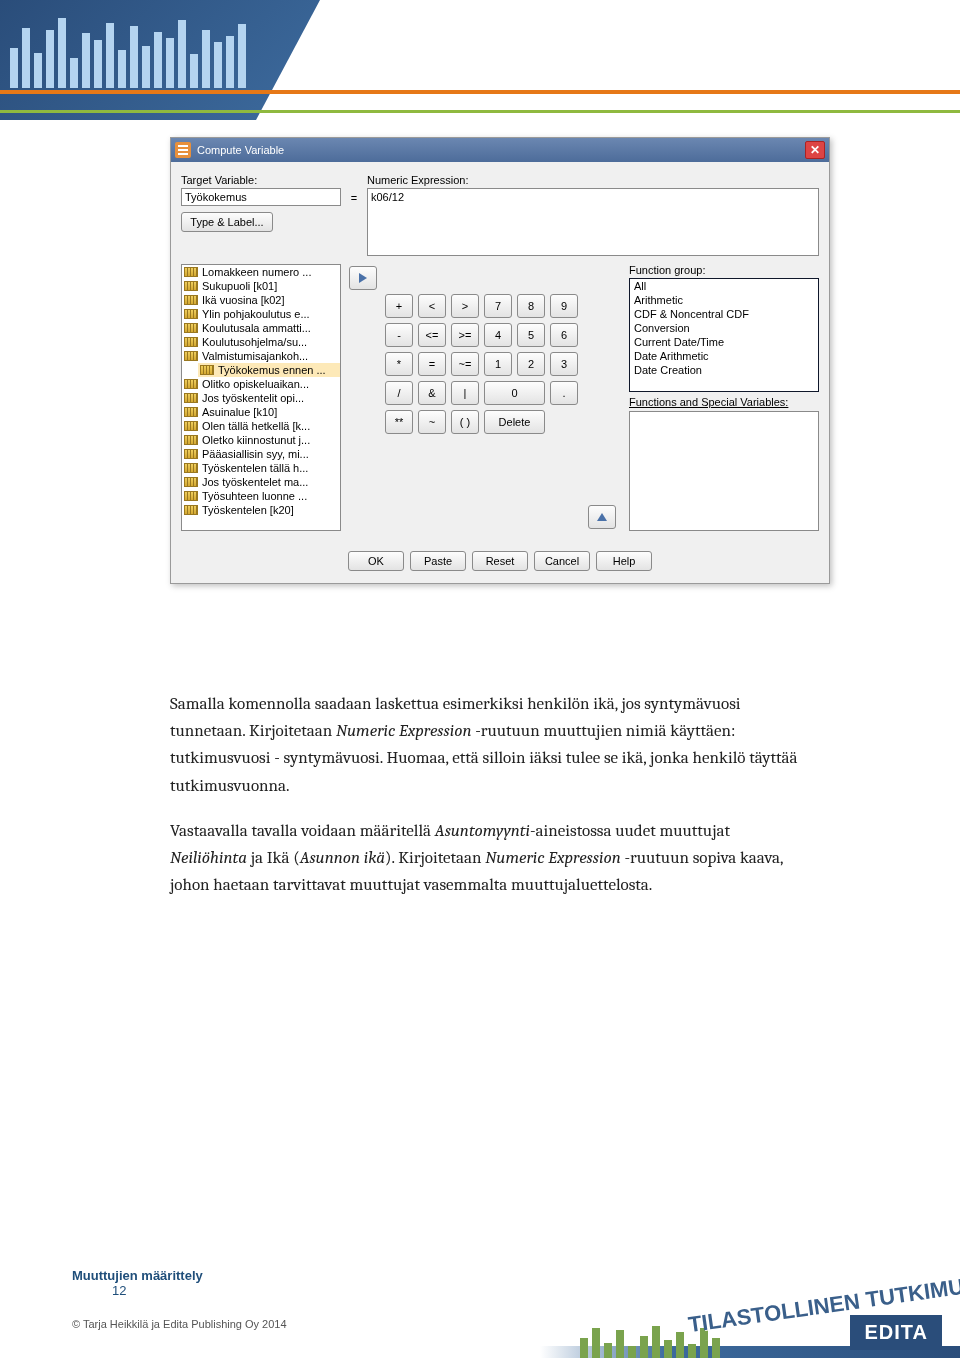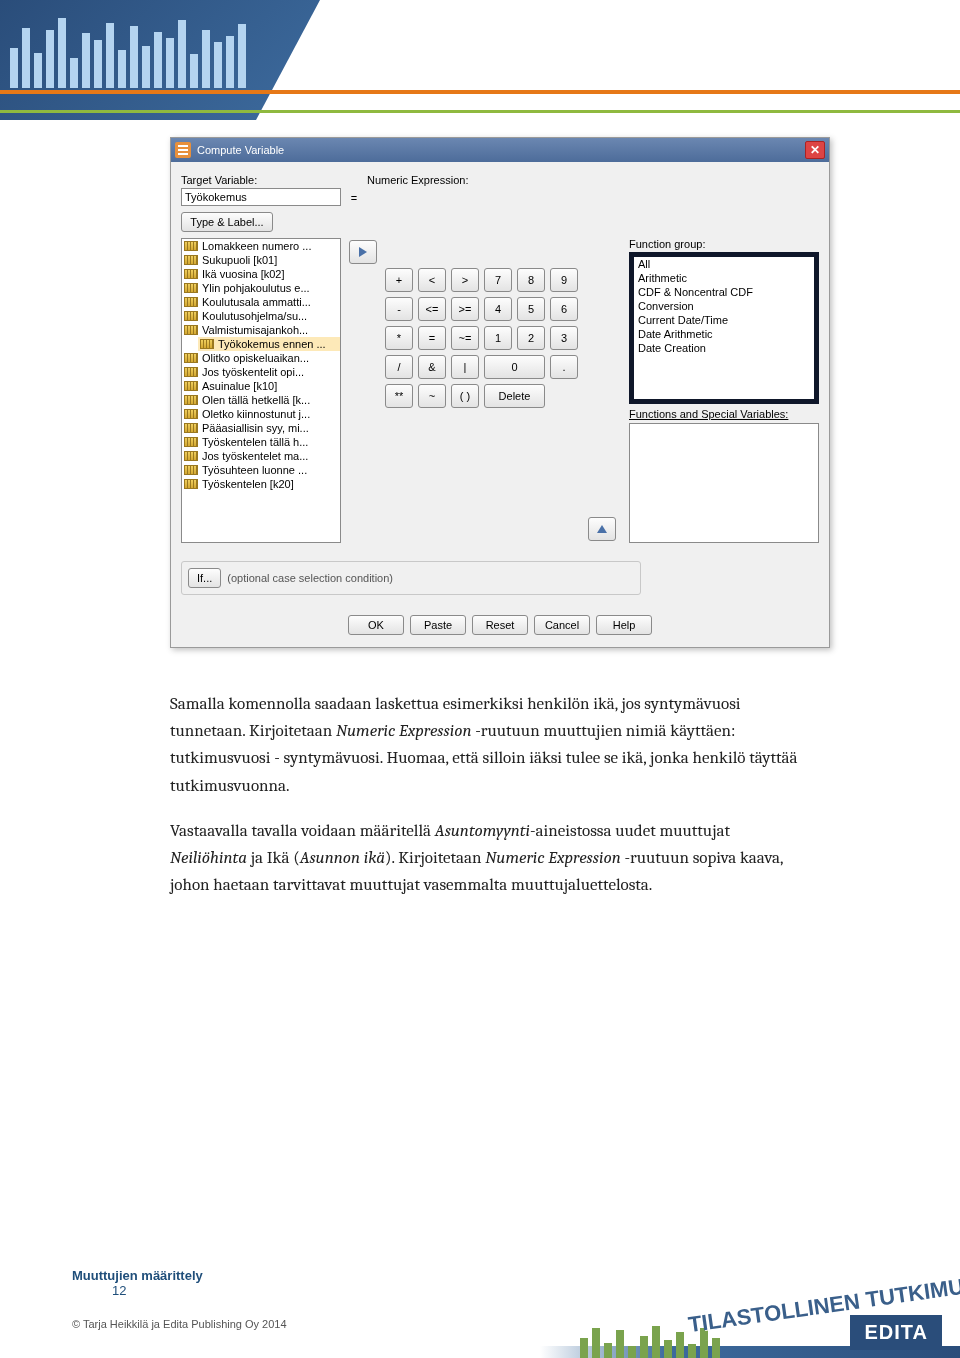--- a/index.html
+++ b/index.html
@@ -48,21 +48,21 @@
   .arrow-r { width: 0; height: 0; border-left: 8px solid #4a71a8; border-top: 5px solid transparent; border-bottom: 5px solid transparent; }
   
   .keypad-area { flex: 1; display: flex; gap: 10px; padding-top: 30px; }
   .keypad { display: flex; flex-direction: column; gap: 5px; }
   .kp-row { display: flex; gap: 5px; }
   .kp-btn { width: 28px; height: 24px; background: linear-gradient(#fdfdfd, #e3e3e3); border: 1px solid #8a8a8a; border-radius: 3px; display: flex; align-items: center; justify-content: center; font-size: 11px; cursor: pointer; }
   .kp-btn.w2 { width: 61px; }
   .kp-btn.del { width: 61px; }
   
   .func-col { width: 190px; display: flex; flex-direction: column; }
-  .func-list { border: 5px solid #0f172a; background: #fff; height: 152px; overflow-y: scroll; }
+  .func-list { border: 1px solid #0f172a; background: #fff; height: 114px; overflow-y: scroll; }
   .func-list::-webkit-scrollbar { width: 15px; }
   .func-list::-webkit-scrollbar-track { background: #e8e8e8; border-left: 1px solid #c0c0c0; }
   .func-list::-webkit-scrollbar-thumb { background: #c4c4c4; border: 1px solid #9a9a9a; }
   .func-item { padding: 1px 4px; cursor: pointer; white-space: nowrap; overflow: hidden; }
   .fsv-lbl { margin-top: 4px; text-decoration: underline; }
   .fsv-box { border: 1px solid #8a8a8a; background: #fff; height: 120px; margin-top: 1px; }
   .up-btn { width: 28px; height: 24px; background: linear-gradient(#fdfdfd,#e3e3e3); border: 1px solid #8a8a8a; border-radius: 3px; display: flex; align-items:center; justify-content:center; cursor:pointer; }
   .arrow-u { width:0; height:0; border-bottom: 8px solid #4a71a8; border-left:5px solid transparent; border-right:5px solid transparent; }
   
   .if-row { display: flex; align-items: center; gap: 6px; margin-top: 18px; border: 1px solid #c8c8c8; padding: 6px; border-radius: 3px; width: 460px; }
@@ -129,20 +129,21 @@
   <div class="dialog-body">
     <div class="row1">
       <div class="col-target">
         <label class="lbl"><span>Target Variable:</span></label>
         <input class="txt" value="Työkokemus" style="">
         <button class="btn type-label-btn">Type &amp; Label...</button>
       </div>
       <div class="eq">=</div>
       <div class="col-expr">
         <label class="lbl"><span>Numeric Expression:</span></label>
+        <textarea class="expr-box" style="">k06/12</textarea>
       </div>
     </div>
 
     <div class="row2">
       <div class="var-list-wrap">
         <div class="var-list" id="var-list">
             <div class="var-item">
               <span class="ruler-icon"></span>
               <span>Lomakkeen numero ...</span>
             </div>
@@ -279,24 +280,20 @@
             <div class="func-item">Conversion</div>
             <div class="func-item">Current Date/Time</div>
             <div class="func-item">Date Arithmetic</div>
             <div class="func-item">Date Creation</div>
           </div>
         <label class="lbl fsv-lbl">Functions and Special Variables:</label>
         <div class="fsv-box"></div>
       </div>
     </div>
 
-    <div class="if-row">
-      <button class="btn">If...</button>
-      <span class="if-text">(optional case selection condition)</span>
-    </div>
   </div>
 
   <div class="dlg-buttons">
     <button class="btn">OK</button>
     <button class="btn">Paste</button>
     <button class="btn">Reset</button>
     <button class="btn">Cancel</button>
     <button class="btn">Help</button>
   </div>
 </div>

